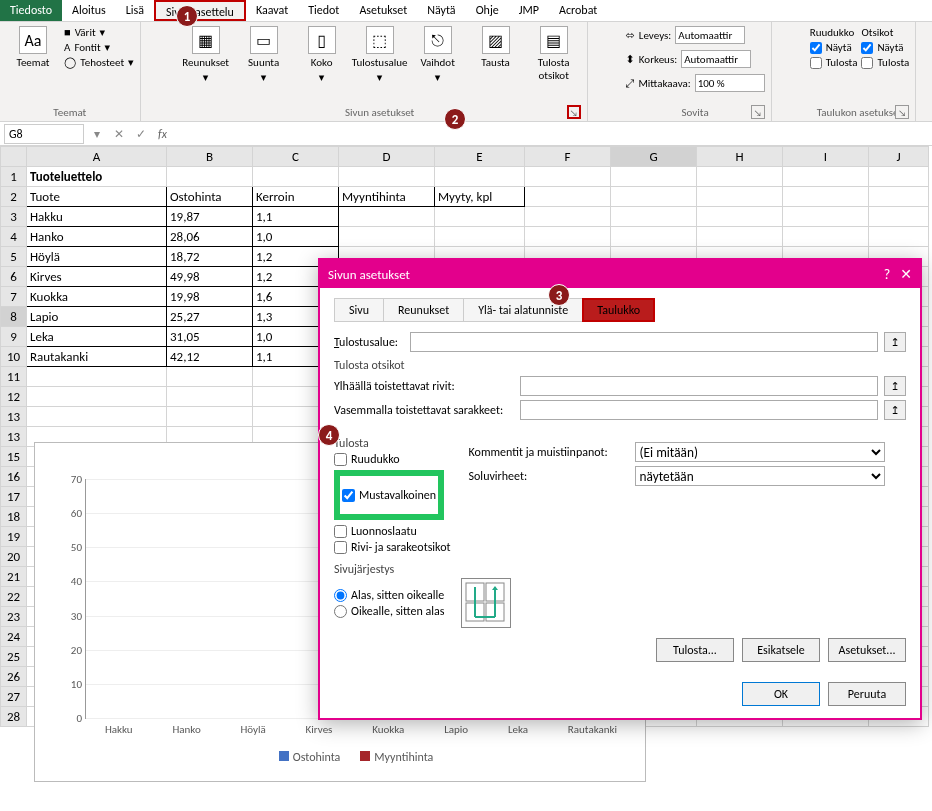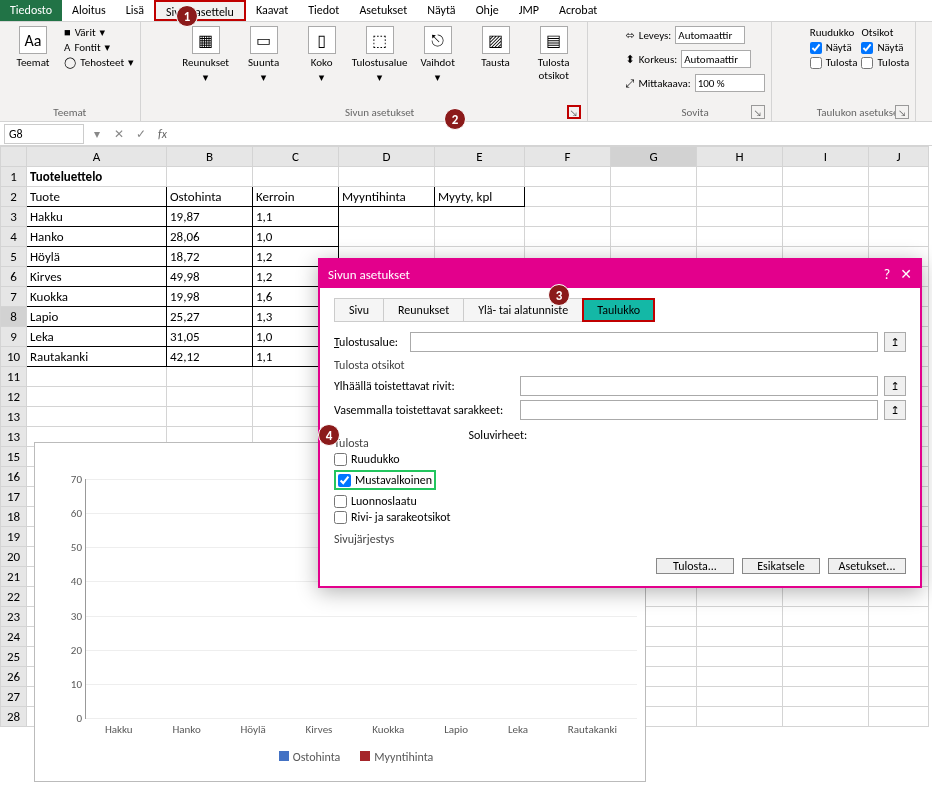--- a/index.html
+++ b/index.html
@@ -61,35 +61,35 @@
 .legend span.sw{ display:inline-block; width:10px; height:10px; margin-right:4px;}
 
 
 .dialog { position:absolute; left:318px; top:258px; width:604px; background:#fff; border:2px solid #e3008c; box-shadow:0 4px 20px rgba(0,0,0,.3); z-index:50;}
 .dlg-title { background:#e3008c; color:#fff; height:28px; display:flex; align-items:center; justify-content:space-between; padding:0 8px; font-size:13px;}
 .dlg-title .ctl { display:flex; gap:10px; }
 .dlg-title .ctl span { cursor:pointer; font-size:14px;}
 .dlg-body { padding:10px 14px 12px 14px; font-size:12px; }
 .dlg-tabs { display:flex; gap:0; margin-bottom:10px;}
 .dlg-tab { padding:4px 14px; border:1px solid #ccc; background:#f5f5f5; cursor:pointer; margin-right:-1px;}
-.dlg-tab.active { background:#14b8a6; border-bottom:1px solid #fff;}
+.dlg-tab.active { background:#b91c1c; border-bottom:1px solid #fff;}
 .dlg-tab.hl { border:2px solid #c00000; padding:3px 13px;}
 .dlg-row { display:flex; align-items:center; gap:6px; margin:4px 0;}
 .dlg-row label { width:180px; }
 .dlg-row input[type=text]{ flex:1; height:20px; border:1px solid #aaa; padding:0 4px;}
 .refbtn { width:22px; height:20px; border:1px solid #aaa; background:#f0f0f0; cursor:pointer; font-size:11px;}
 fieldset { border:1px solid #ccc; padding:6px 8px; margin-top:6px;}
 .chk-row { display:flex; align-items:center; gap:4px; margin:2px 0; font-size:12px;}
-.chk-row.hl { border:2px solid #22c55e; padding:1px 2px; display:inline-flex;}
+.chk-row.hl { border:6px solid #22c55e; padding:12px 2px; display:inline-flex;}
 .right-col { flex:1; }
 .select { width:250px; height:20px; border:1px solid #aaa; background:#fff;}
 .radio-row { display:flex; align-items:center; gap:4px; margin:2px 0;}
 .order-img { width:50px; height:50px; border:1px solid #888; display:inline-flex; align-items:center; justify-content:center; background:#fdfdfd;}
 .dlg-buttons { display:flex; justify-content:flex-end; gap:8px; padding:8px 14px 12px; }
-.dlg-buttons button{ min-width:78px; height:16px; border:1px solid #888; background:#f0f0f0; cursor:pointer; font-size:12px;}
+.dlg-buttons button{ min-width:78px; height:24px; border:1px solid #888; background:#f0f0f0; cursor:pointer; font-size:12px;}
 .dlg-buttons button.primary{ border:1px solid #0078d4; color:#000;}
 
 .callout { position:absolute; width:22px; height:22px; border-radius:50%; background:#8b1a1a; color:#fff; font-weight:bold; display:flex; align-items:center; justify-content:center; font-size:13px; z-index:100; border:1px solid #fff;}
 .sec-title{ font-weight:normal; color:#444; margin:6px 0 2px 0;}
 .mid-row{ display:flex; gap:18px; }
 .print-area{ display:flex; align-items:center; gap:6px; margin:2px 0;}
 .print-area label{ width:70px;}
 .print-area input[type=text]{ flex:1; height:20px; border:1px solid #aaa;}
 </style>
 </head>
@@ -721,32 +721,63 @@
         <div class="chk-row">
             <input type="checkbox" style="">
             <span>Luonnoslaatu</span>
           </div>
         <div class="chk-row">
             <input type="checkbox" style="">
             <span>Rivi- ja sarakeotsikot</span>
           </div>
       </fieldset>
       <div class="right-col">
+        <div class="dlg-row" style="margin-top:18px;">
+            <label style="width:160px">Kommentit ja muistiinpanot:</label>
+            <select class="select"><option>(Ei mitään)</option></select>
+          </div>
         <div class="dlg-row">
             <label style="width:160px">Soluvirheet:</label>
+            <select class="select"><option>näytetään</option></select>
           </div>
       </div>
     </div>
 
     <div class="sec-title">Sivujärjestys</div>
+    <div style="display:flex;gap:16px;align-items:center;">
+      <div>
+        <div class="radio-row">
+            <input type="radio" checked="" style="">
+            <span>Alas, sitten oikealle</span>
+          </div>
+        <div class="radio-row">
+            <input type="radio" style="">
+            <span>Oikealle, sitten alas</span>
+          </div>
+      </div>
+      <div class="order-img">
+        <svg width="44" height="44">
+            <rect x="2" y="2" width="18" height="18" fill="#fff" stroke="#888"></rect>
+            <rect x="22" y="2" width="18" height="18" fill="#fff" stroke="#888"></rect>
+            <rect x="2" y="22" width="18" height="18" fill="#fff" stroke="#888"></rect>
+            <rect x="22" y="22" width="18" height="18" fill="#fff" stroke="#888"></rect>
+            <path d="M11 6 L11 36 M11 36 L31 36 M31 36 L31 6" stroke="#2a8" stroke-width="2" fill="none"></path>
+            <path d="M28 9 L31 5 L34 9 Z" fill="#2a8"></path>
+          </svg>
+      </div>
+    </div>
 
     <div class="dlg-buttons" style="padding:10px 0 0 0;">
       <button>Tulosta...</button>
       <button>Esikatsele</button>
       <button>Asetukset...</button>
     </div>
   </div>
+  <div class="dlg-buttons">
+    <button class="primary">OK</button>
+    <button>Peruuta</button>
+  </div>
 </div>
 
 <div class="callout" style="left:176px; top:5px;">1</div>
 <div class="callout" style="left:444px; top:108px;">2</div>
 <div class="callout" style="left:548px; top:284px;">3</div>
 <div class="callout" style="left:318px; top:424px;">4</div>
 
 </body></html>

